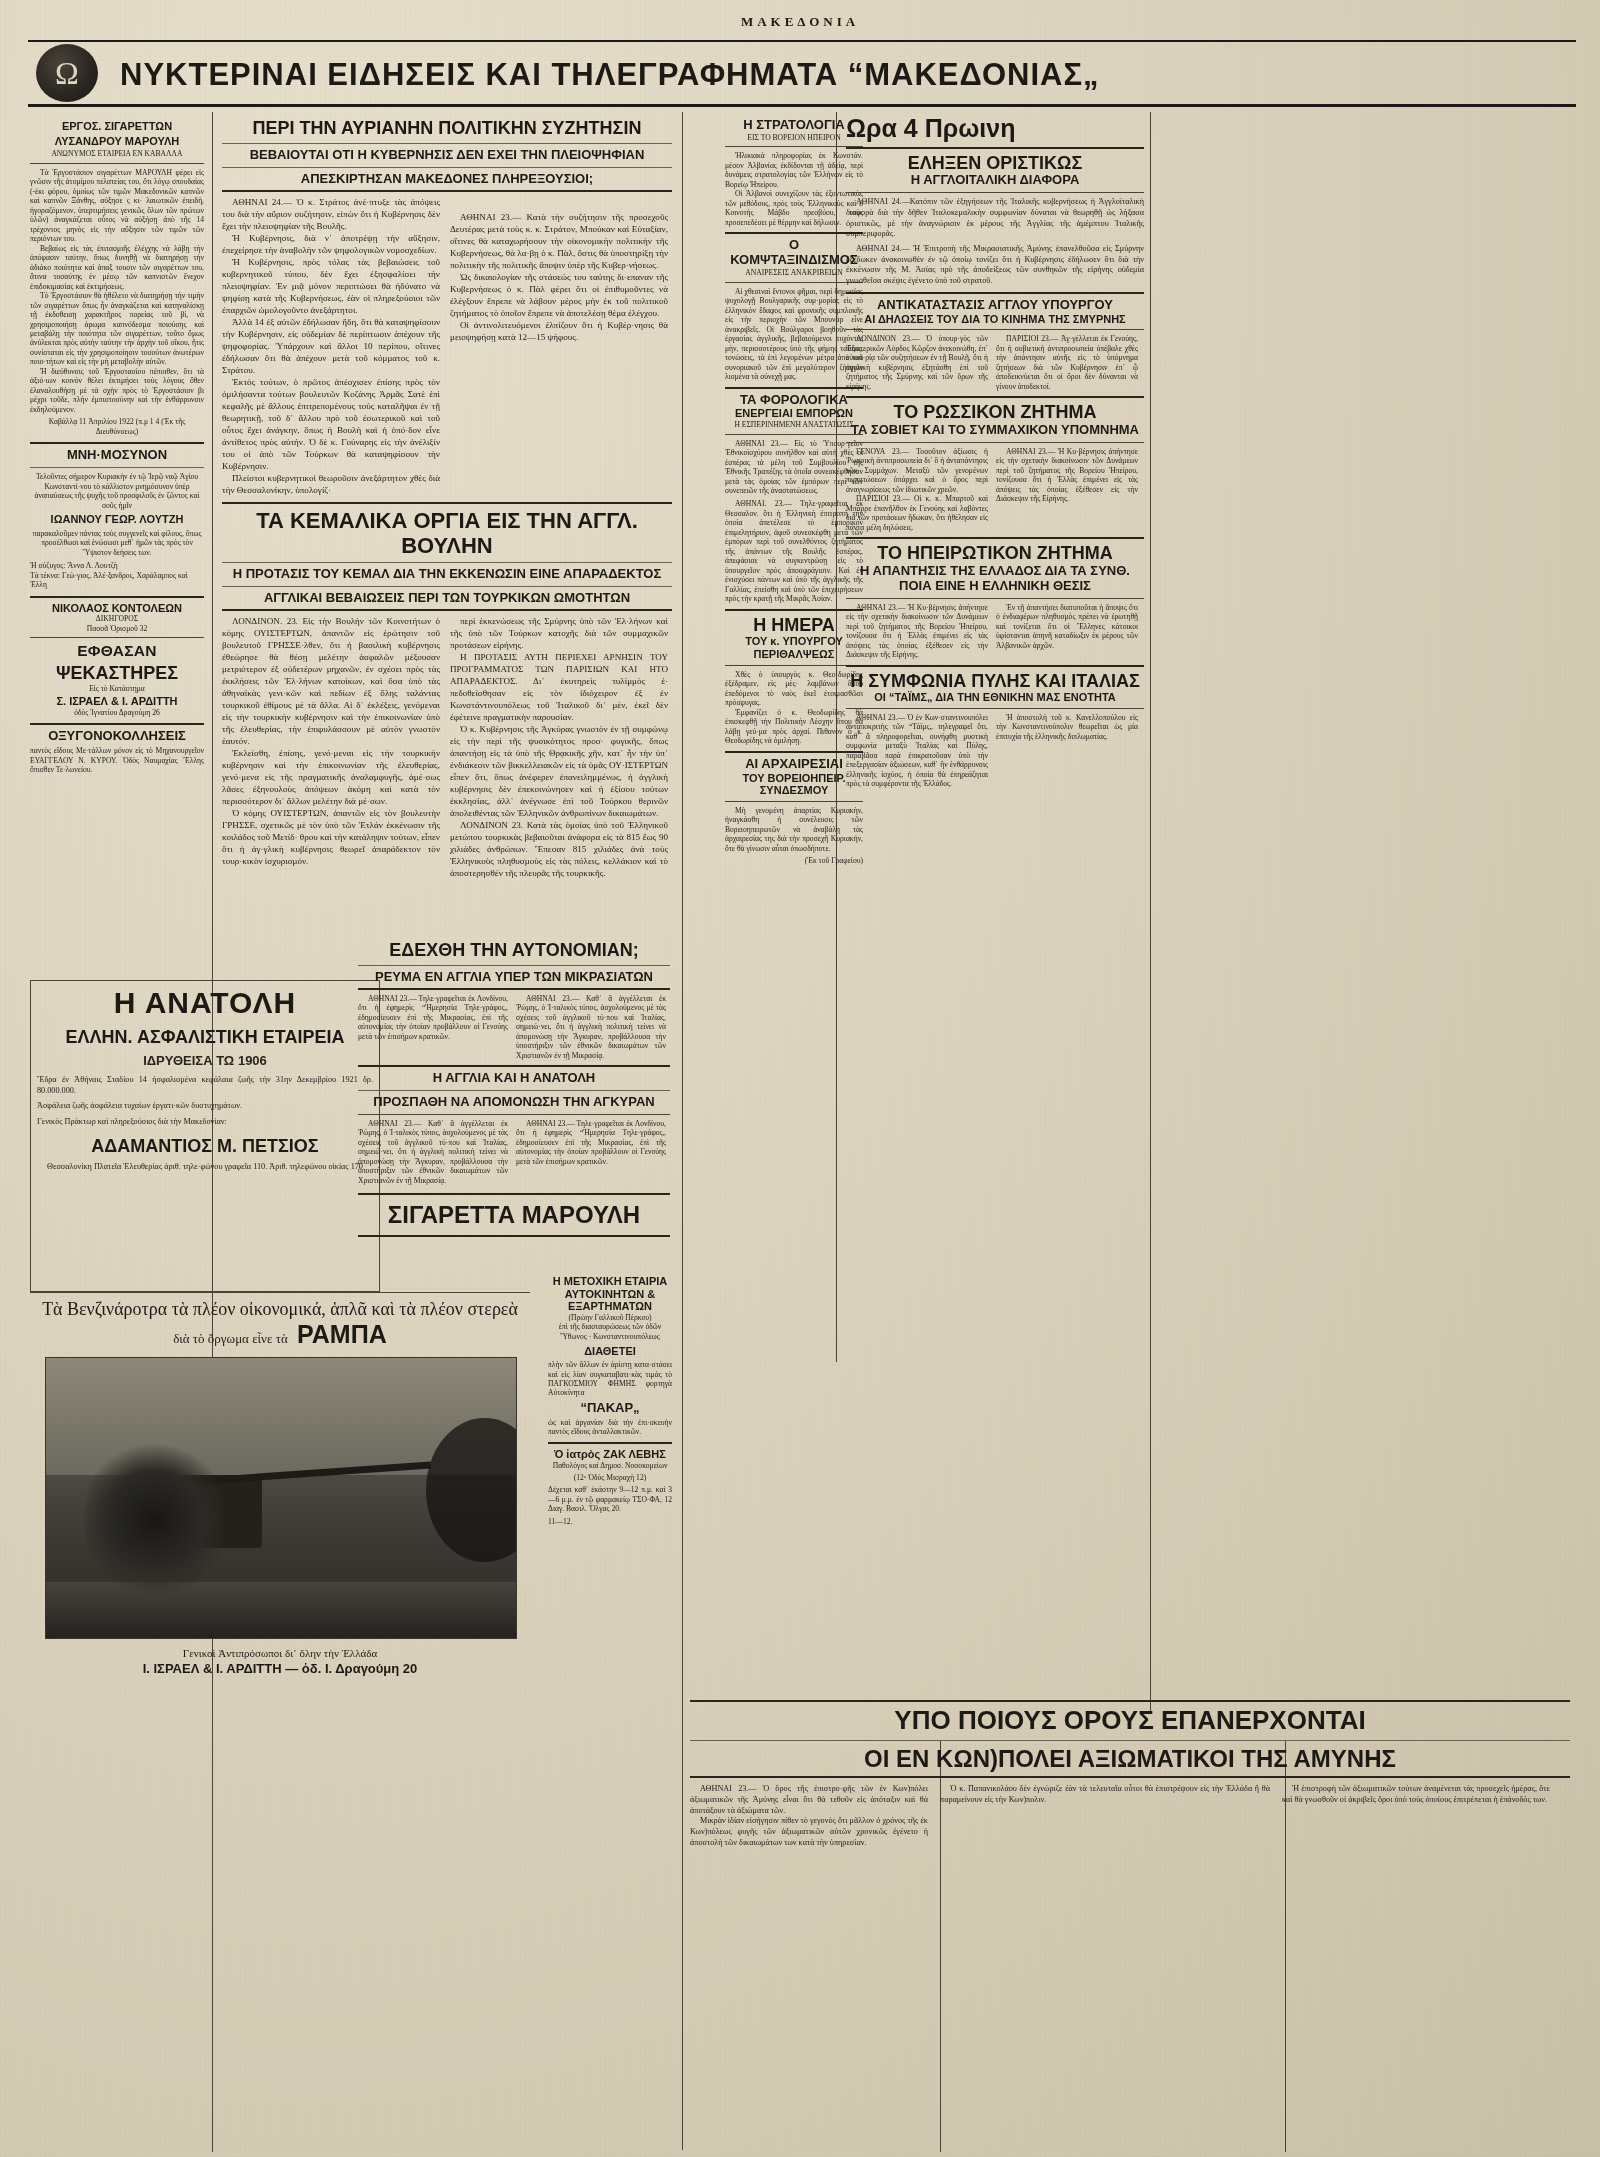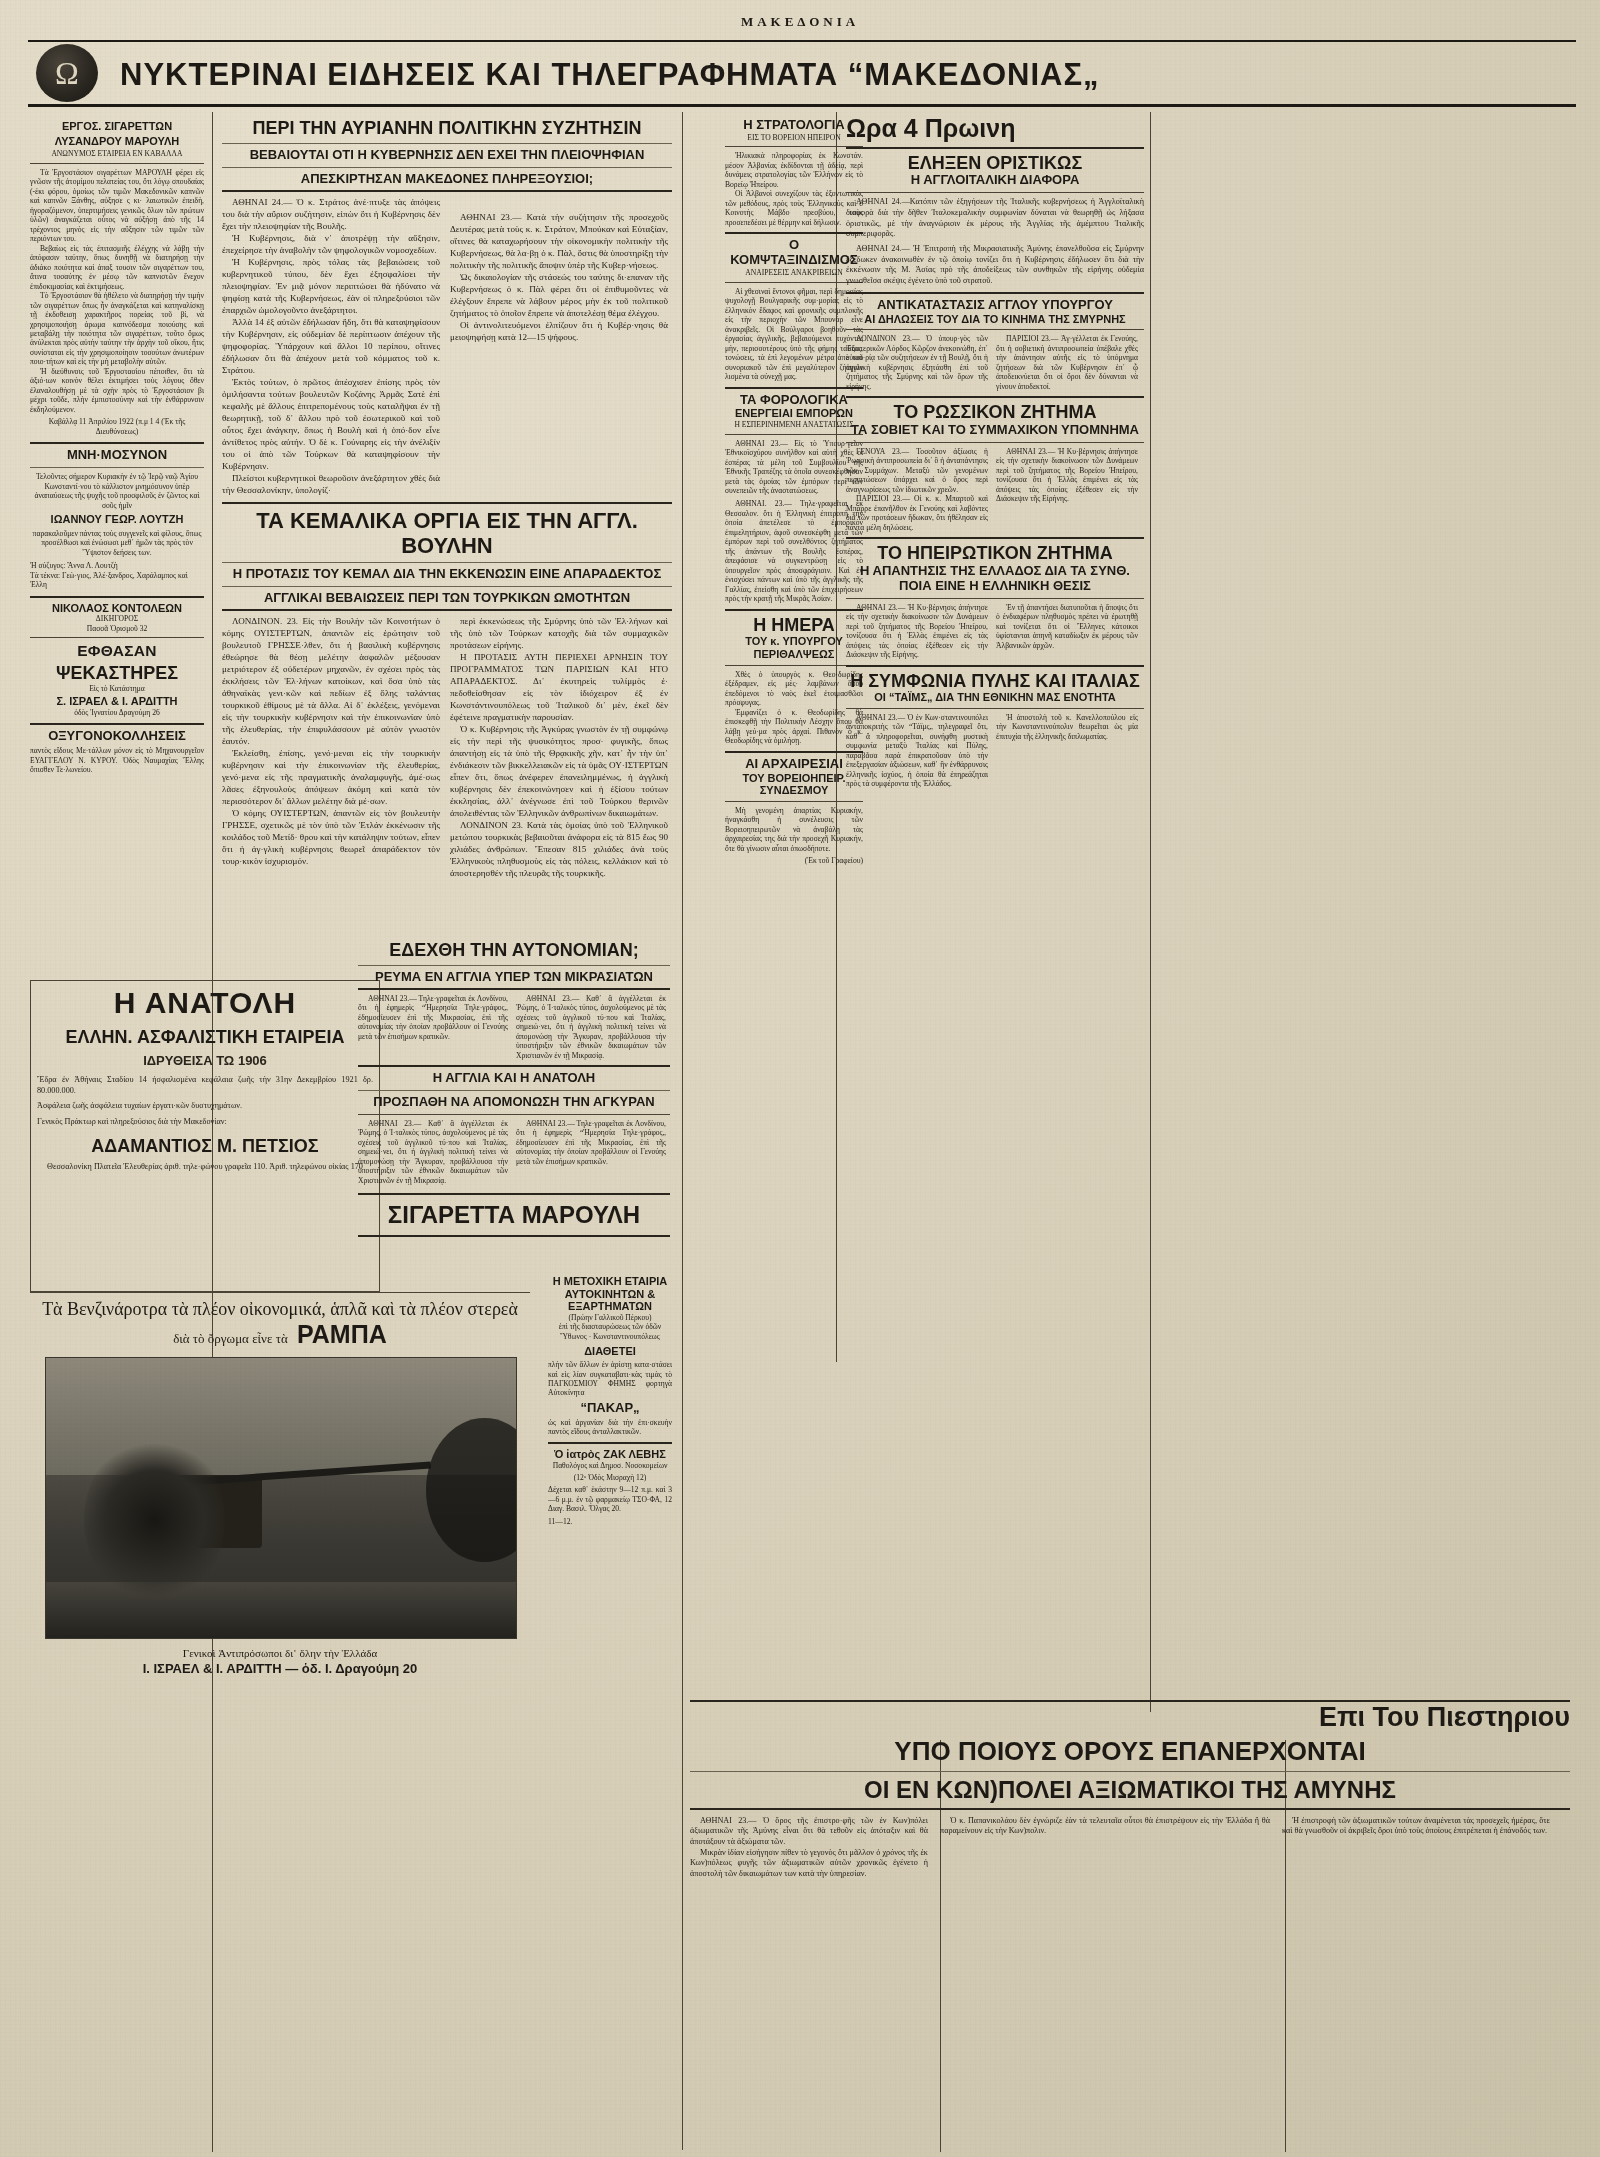--- a/index.html
+++ b/index.html
@@ -328,23 +328,20 @@
     <div class="rule d" style="margin-top:5px;"></div>
     <div class="center hdl s3" style="margin-top:3px;">Ὁ ἰατρὸς ΖΑΚ ΛΕΒΗΣ</div>
     <div class="center tiny">Παθολόγος καὶ Δημοσ. Νοσοκομείων</div>
     <div class="center tiny" style="margin-top:3px;">(12ᵃ Ὁδὸς Μισραχὴ 12)</div>
     <div class="body tiny" style="margin-top:3px;">Δέχεται καθ᾽ ἑκάστην 9—12 π.μ. καὶ 3—6 μ.μ. ἐν τῷ φαρμακείῳ ΤΣΟ·ΦΑ, 12 Διαγ. Βασιλ. Ὄλγας 20.</div>
     <div class="tiny" style="margin-top:3px;">11—12.</div>
   </div>
 
   <div class="col" style="left:690px;top:1700px;width:880px;">
     <div class="hrule" style="position:static;width:100%;background:#2a251c;height:2px;"></div>
-    <div style="text-align:right;">
-      <span class="hdl" style="font-size:27px;display:inline-block;">Επι Του Πιεστηριου</span>
-    </div>
     <div class="hdl" style="font-size:26px;margin-top:4px;">ΥΠΟ ΠΟΙΟΥΣ ΟΡΟΥΣ ΕΠΑΝΕΡΧΟΝΤΑΙ</div>
     <div class="rule thin"></div>
     <div class="hdl" style="font-size:24px;margin-top:3px;">ΟΙ ΕΝ ΚΩΝ)ΠΟΛΕΙ ΑΞΙΩΜΑΤΙΚΟΙ ΤΗΣ ΑΜΥΝΗΣ</div>
     <div class="rule d" style="margin-top:4px;"></div>
     <div style="display:flex;gap:12px;margin-top:6px;">
       <div style="width:238px;">
           <div class="body t small">ΑΘΗΝΑΙ 23.— Ὁ ὅρος τῆς ἐπιστρο·φῆς τῶν ἐν Κων)πόλει ἀξιωματικῶν τῆς Ἀμύνης εἶναι ὅτι θὰ τεθοῦν εἰς ἀπόταξιν καὶ θὰ ἀποτάξουν τὰ ἀξιώματα τῶν.</div>
         <div class="body t small">Μικρὰν ἰδίαν εἰσήγησιν πίθεν τὸ γεγονὸς ὅτι μᾶλλον ὁ χρόνος τῆς ἐκ Κων)πόλεως φυγῆς τῶν ἀξιωματικῶν αὐτῶν χρονικῶς ἐγένετο ἡ ἀποστολὴ τῶν δικαιωμάτων των κατὰ τὴν ὑπηρεσίαν.</div>
         </div>
       <div style="width:330px;">

